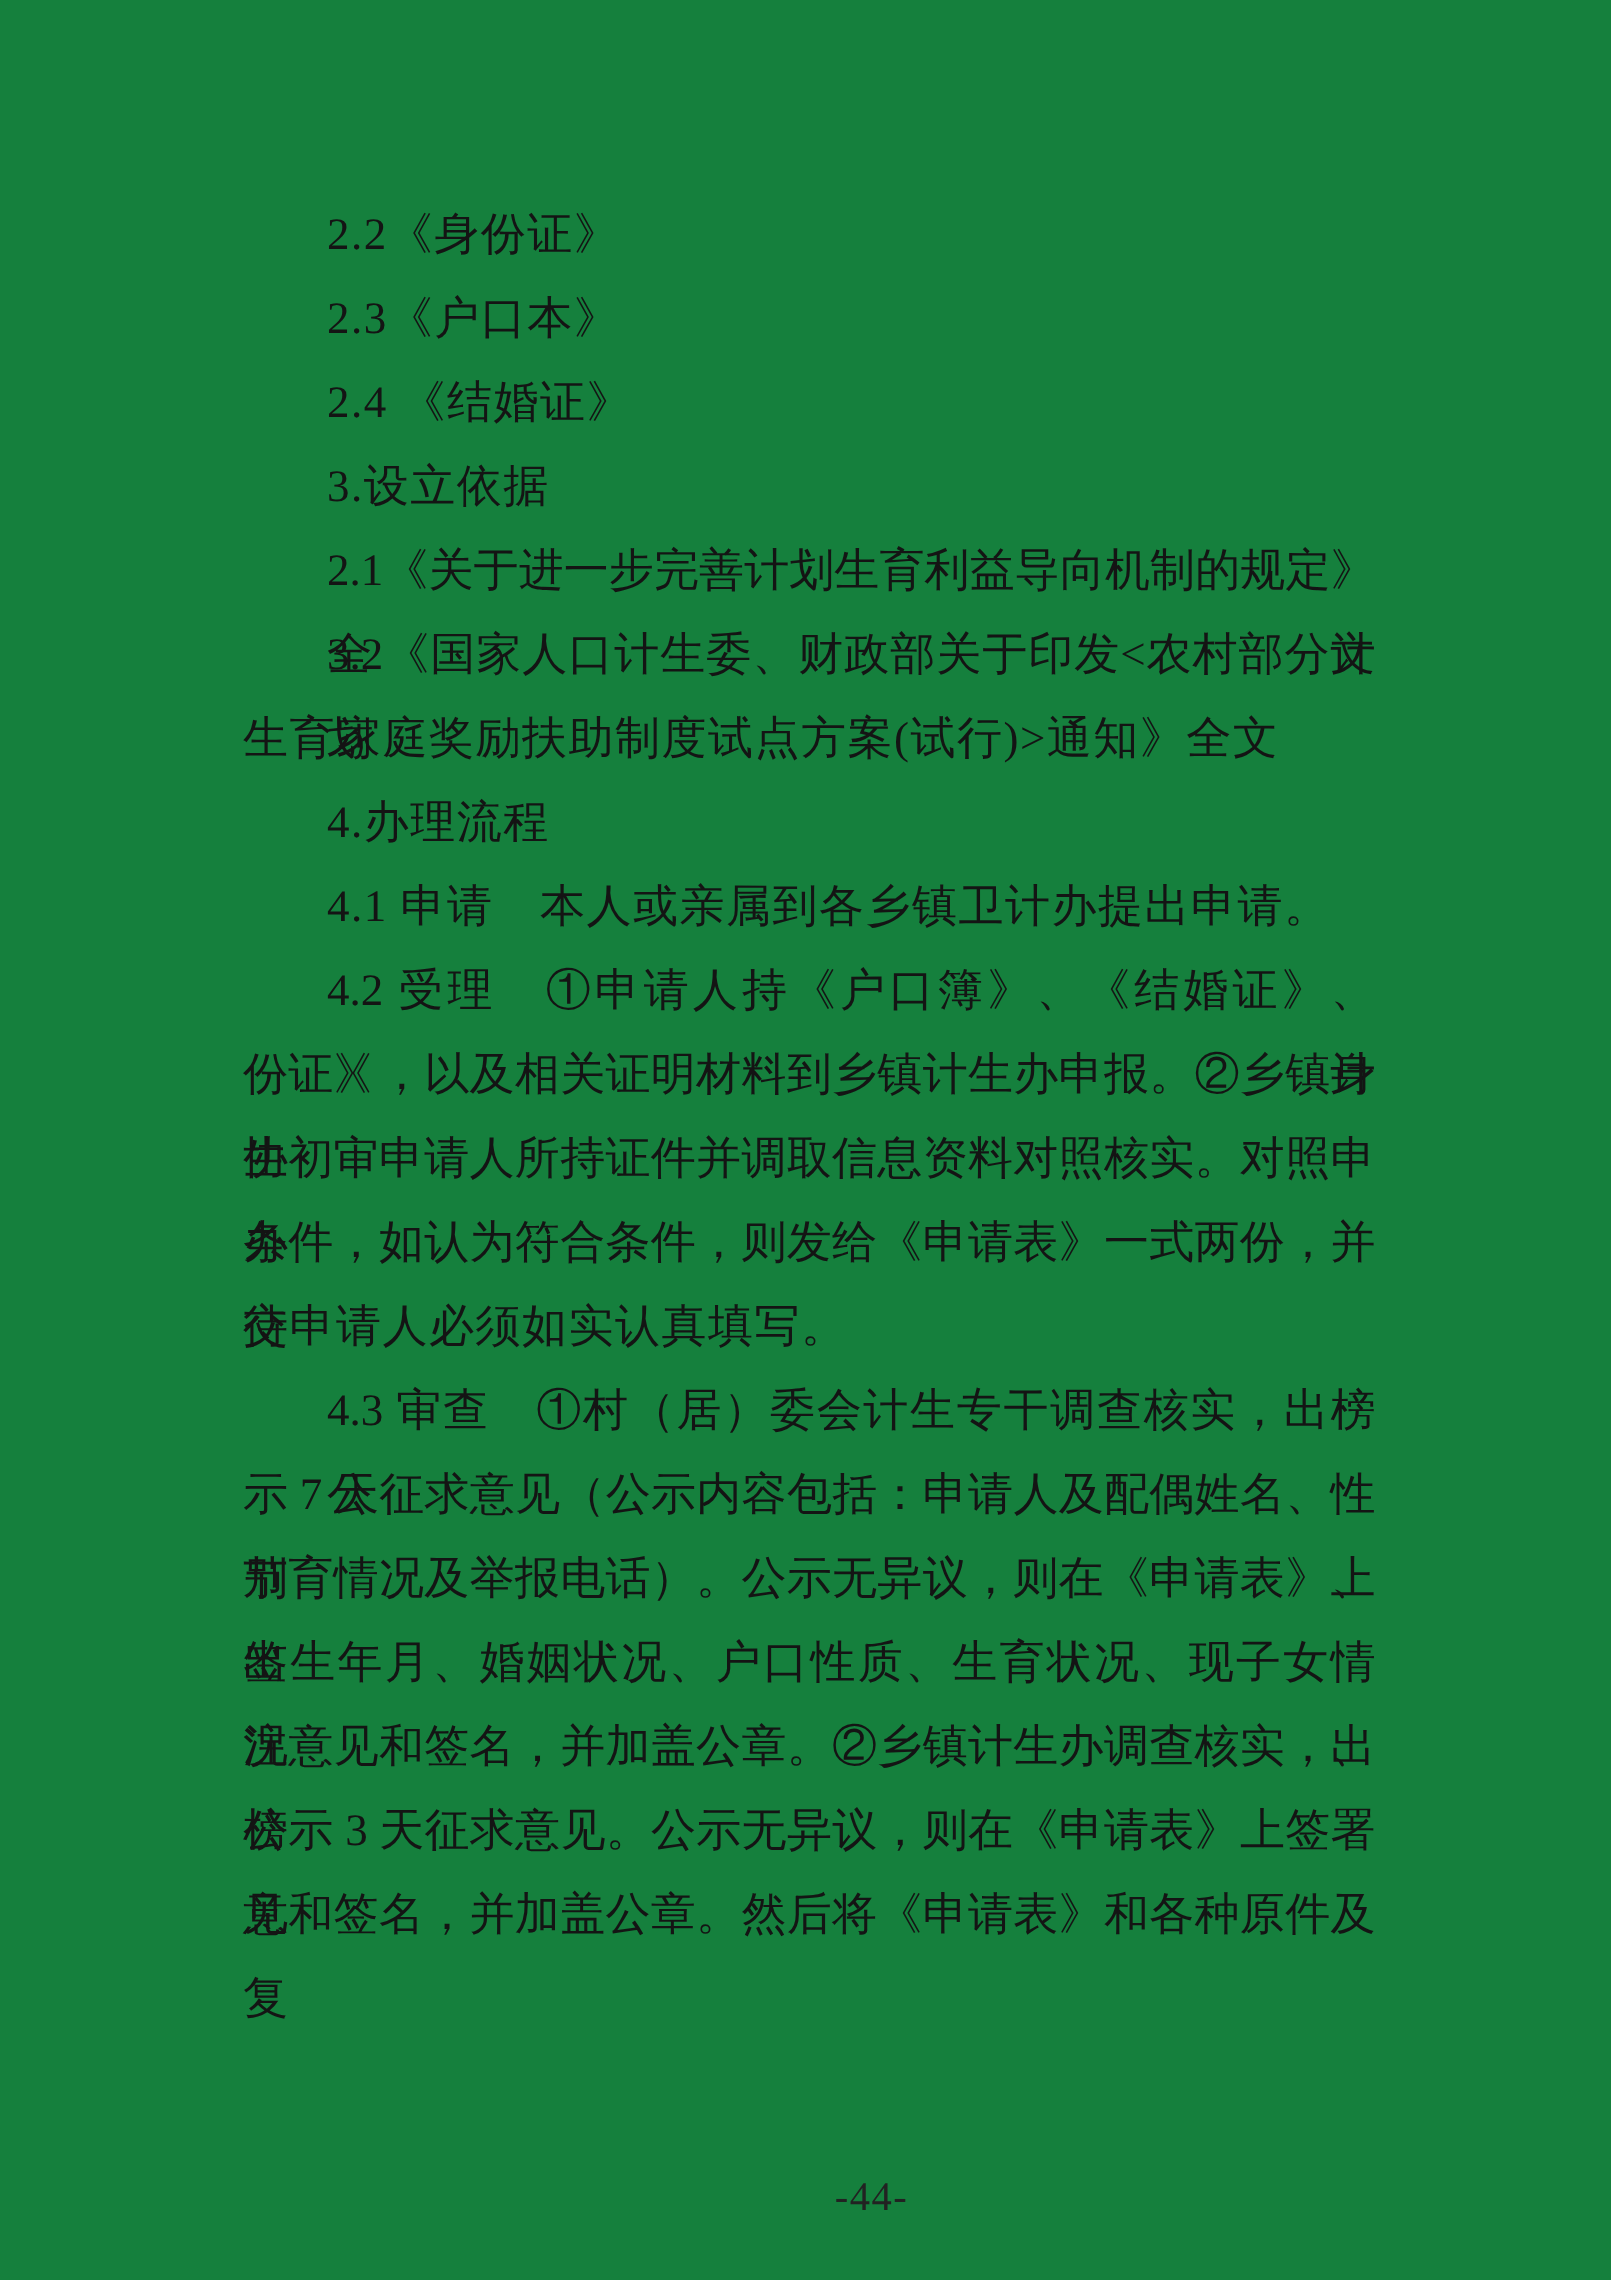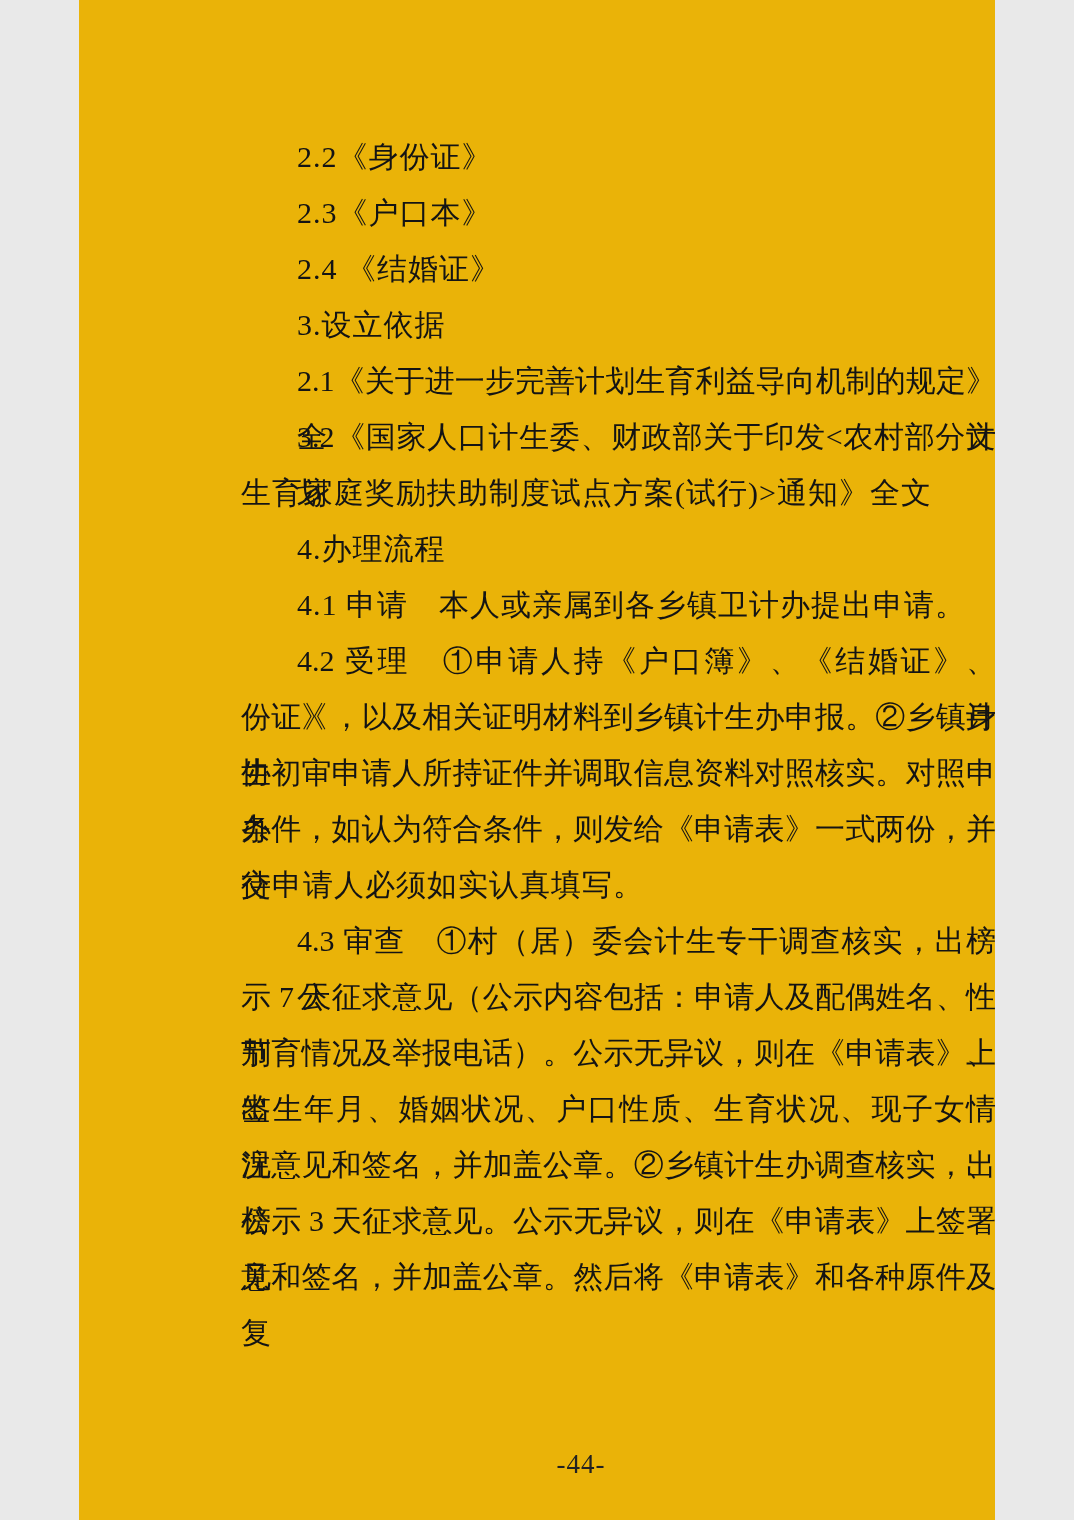--- a/index.html
+++ b/index.html
@@ -2,24 +2,24 @@
 <html><head>
 <meta charset="utf-8">
 <style>
   html, body {
     margin: 0;
     padding: 0;
     background: #e9e9e9;
   }
   .page {
     position: relative;
-    width: 916px;
+    width: 1074px;
     height: 1520px;
     margin: 0 auto;
-    background: #eab308;
+    background: #15803d;
     overflow: hidden;
     font-family: "Liberation Serif", "DejaVu Serif", serif;
     color: #141414;
   }
   .doc-body {
     position: absolute;
     left: 162px;
     top: 129px;
     width: 755px;
   }

